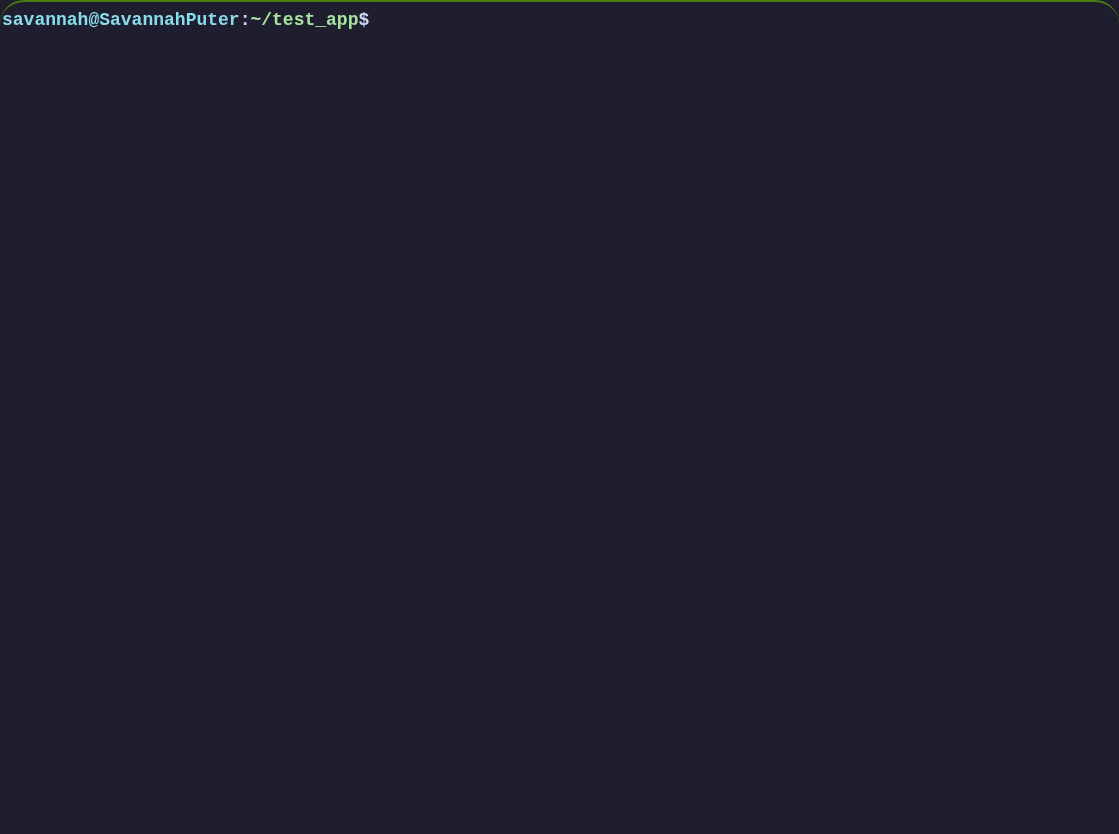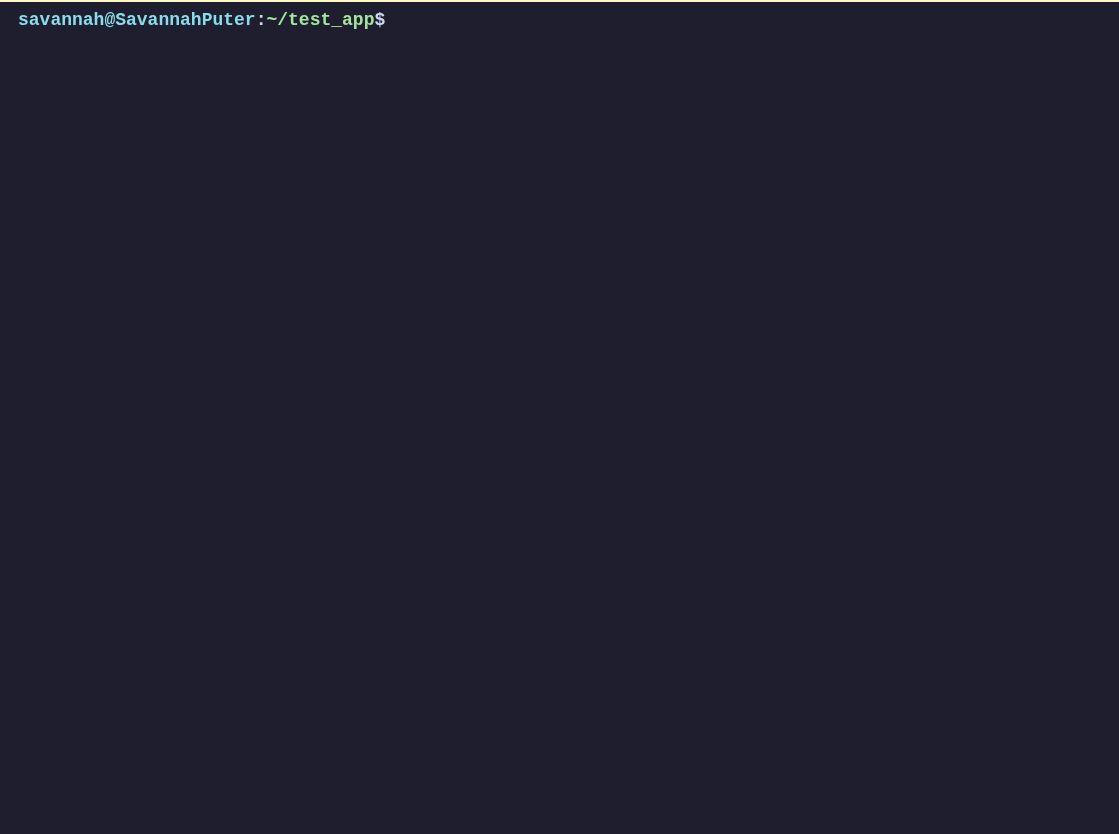--- a/index.html
+++ b/index.html
@@ -13,22 +13,23 @@
       background-color: #1e1e2e;
       font-family: 'Consolas', 'Monaco', 'Courier New', monospace;
       font-size: 18px;
       font-weight: bold;
       overflow: hidden;
     }
     .terminal {
       width: 100%;
       height: 100%;
       background-color: #1e1e2e;
-      border-top: 2px solid #fef9c3;
-      padding: 6px 18px;
+      border-top: 2px solid #4d7c0f;
+      padding: 6px 2px;
+      border-radius: 24px;
     }
     .prompt-line {
       display: flex;
       align-items: baseline;
       white-space: pre;
       line-height: 1.4;
     }
     .user-host {
       color: #89dceb;
     }

